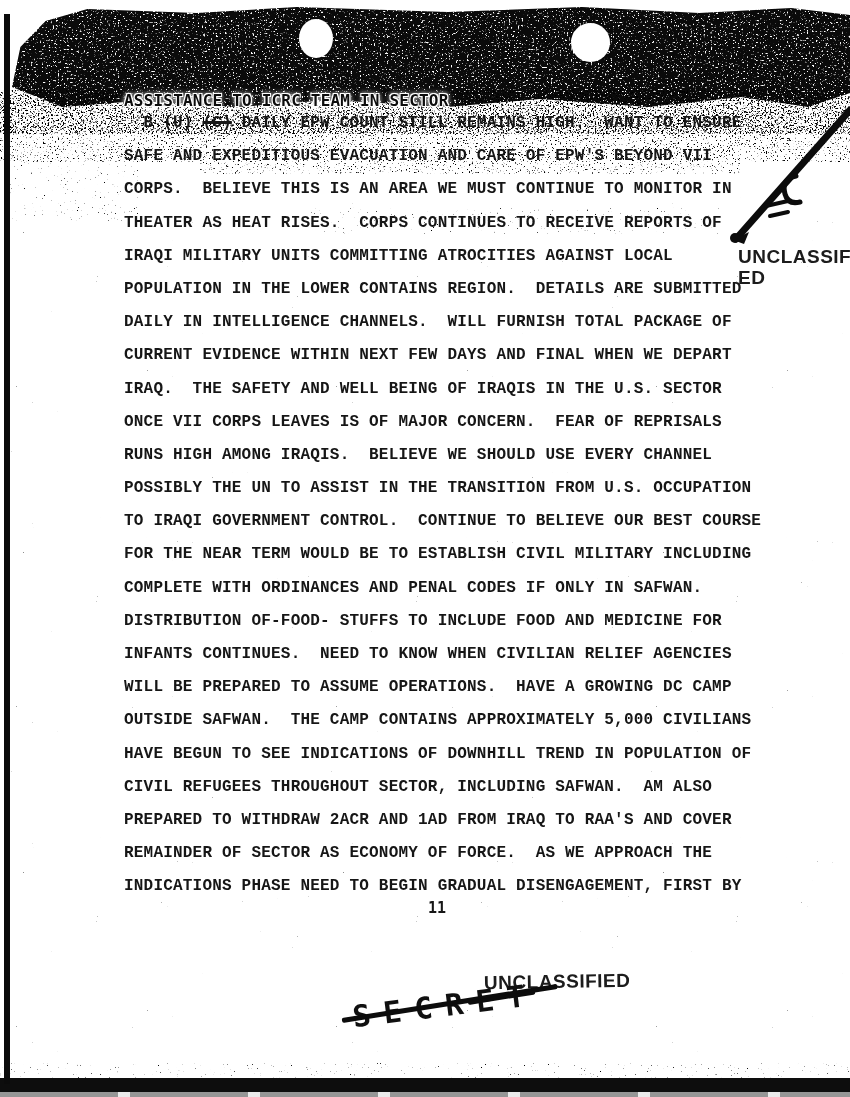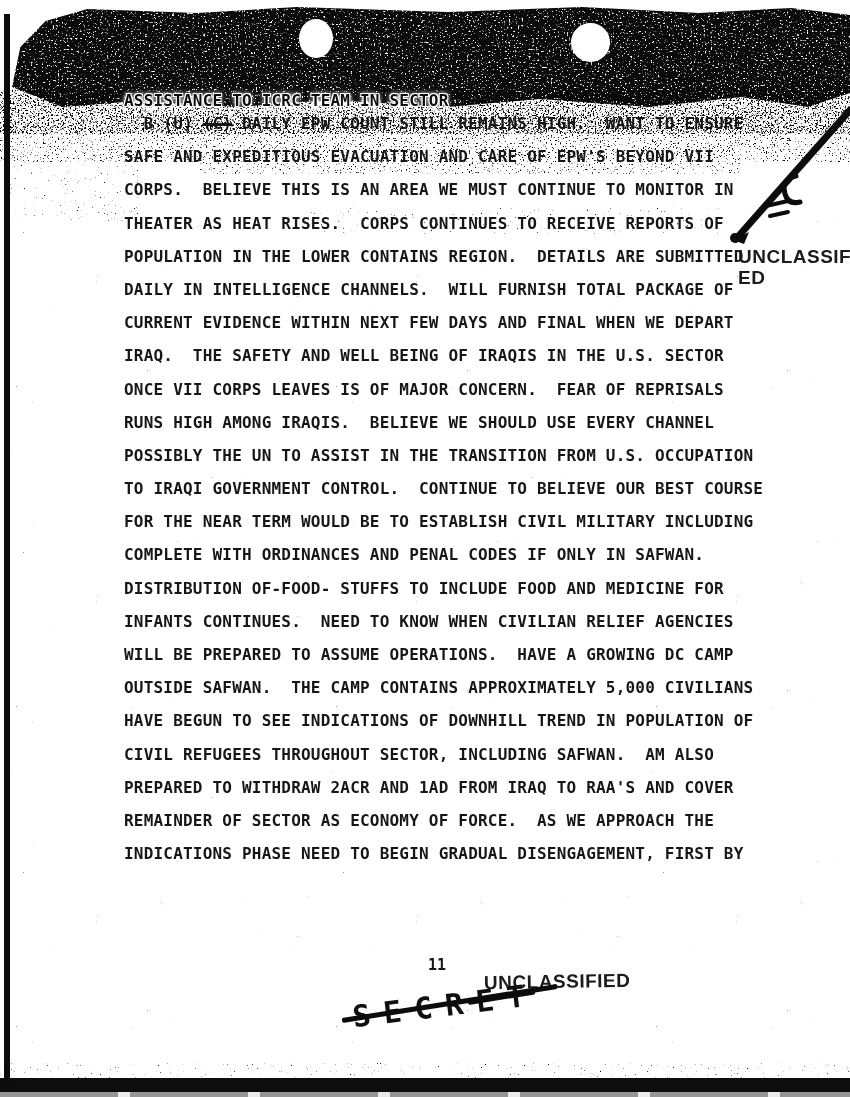--- a/index.html
+++ b/index.html
@@ -23,27 +23,27 @@
   
   .section-title{
     position:absolute;left:124px;top:91px;z-index:7;
     font-size:16px;font-weight:bold;color:#0d0d0d;white-space:pre;letter-spacing:.2px;
     text-shadow:-1px -1px 0 #fff,1px -1px 0 #fff,-1px 1px 0 #fff,1px 1px 0 #fff,0 0 4px #fff,0 0 7px #fff;
   }
   .body-text{
     position:absolute;left:124px;top:107px;z-index:7;color:#161616;
     font-size:16px;font-weight:bold;letter-spacing:.2px;
   }
-  .tline{white-space:pre;line-height:33.2px;height:33.2px;}
+  .tline{white-space:pre;line-height:33.2px;height:33.2px;font-family:Liberation Mono, monospace;}
   .struck{text-decoration:line-through;text-decoration-thickness:3px;}
   
   .stamp{font-family:"Liberation Sans","DejaVu Sans",sans-serif;font-weight:bold;color:#1c1c1c;}
   .stamp-right{position:absolute;left:728px;top:246px;z-index:7;font-size:19px;line-height:21px;letter-spacing:.5px;margin-left:10px;}
   .stamp-bottom{position:absolute;left:484px;top:971px;z-index:7;font-size:19px;letter-spacing:.5px;transform:rotate(-1deg);}
-  .page-number{position:absolute;left:428px;top:956px;z-index:7;font-size:15px;font-weight:bold;color:#161616;}
+  .page-number{position:absolute;left:428px;top:899px;z-index:7;font-size:15px;font-weight:bold;color:#161616;}
   .secret-stamp{
     position:absolute;left:352px;top:988px;z-index:7;
     font-size:30px;font-weight:bold;color:#101010;letter-spacing:13px;white-space:pre;
     transform:rotate(-7deg);
   }
   .strike-main{position:absolute;left:342px;top:1018px;width:218px;height:5px;background:#0c0c0c;
     transform:rotate(-9deg);transform-origin:left center;z-index:8;border-radius:2px;}
   .strike-short{position:absolute;left:468px;top:1001px;width:68px;height:4px;background:#0c0c0c;
     transform:rotate(-9deg);transform-origin:left center;z-index:8;border-radius:2px;}
   .pen-svg{position:absolute;left:0;top:0;z-index:8;pointer-events:none;}
@@ -101,20 +101,21 @@
   <div class="bottom-band"></div>
   <div class="bottom-gray"></div>
 
   <div class="section-title">ASSISTANCE TO ICRC TEAM IN SECTOR</div>
 
   <div class="body-text">
     <div class="tline"><span>  B (U) </span><span class="struck">(C)</span><span> DAILY EPW COUNT STILL REMAINS HIGH.  WANT TO ENSURE</span></div>
     <div class="tline">SAFE AND EXPEDITIOUS EVACUATION AND CARE OF EPW'S BEYOND VII</div>
     <div class="tline">CORPS.  BELIEVE THIS IS AN AREA WE MUST CONTINUE TO MONITOR IN</div>
     <div class="tline">THEATER AS HEAT RISES.  CORPS CONTINUES TO RECEIVE REPORTS OF</div>
+    <div class="tline">IRAQI MILITARY UNITS COMMITTING ATROCITIES AGAINST LOCAL</div>
     <div class="tline">POPULATION IN THE LOWER CONTAINS REGION.  DETAILS ARE SUBMITTED</div>
     <div class="tline">DAILY IN INTELLIGENCE CHANNELS.  WILL FURNISH TOTAL PACKAGE OF</div>
     <div class="tline">CURRENT EVIDENCE WITHIN NEXT FEW DAYS AND FINAL WHEN WE DEPART</div>
     <div class="tline">IRAQ.  THE SAFETY AND WELL BEING OF IRAQIS IN THE U.S. SECTOR</div>
     <div class="tline">ONCE VII CORPS LEAVES IS OF MAJOR CONCERN.  FEAR OF REPRISALS</div>
     <div class="tline">RUNS HIGH AMONG IRAQIS.  BELIEVE WE SHOULD USE EVERY CHANNEL</div>
     <div class="tline">POSSIBLY THE UN TO ASSIST IN THE TRANSITION FROM U.S. OCCUPATION</div>
     <div class="tline">TO IRAQI GOVERNMENT CONTROL.  CONTINUE TO BELIEVE OUR BEST COURSE</div>
     <div class="tline">FOR THE NEAR TERM WOULD BE TO ESTABLISH CIVIL MILITARY INCLUDING</div>
     <div class="tline">COMPLETE WITH ORDINANCES AND PENAL CODES IF ONLY IN SAFWAN.</div>

